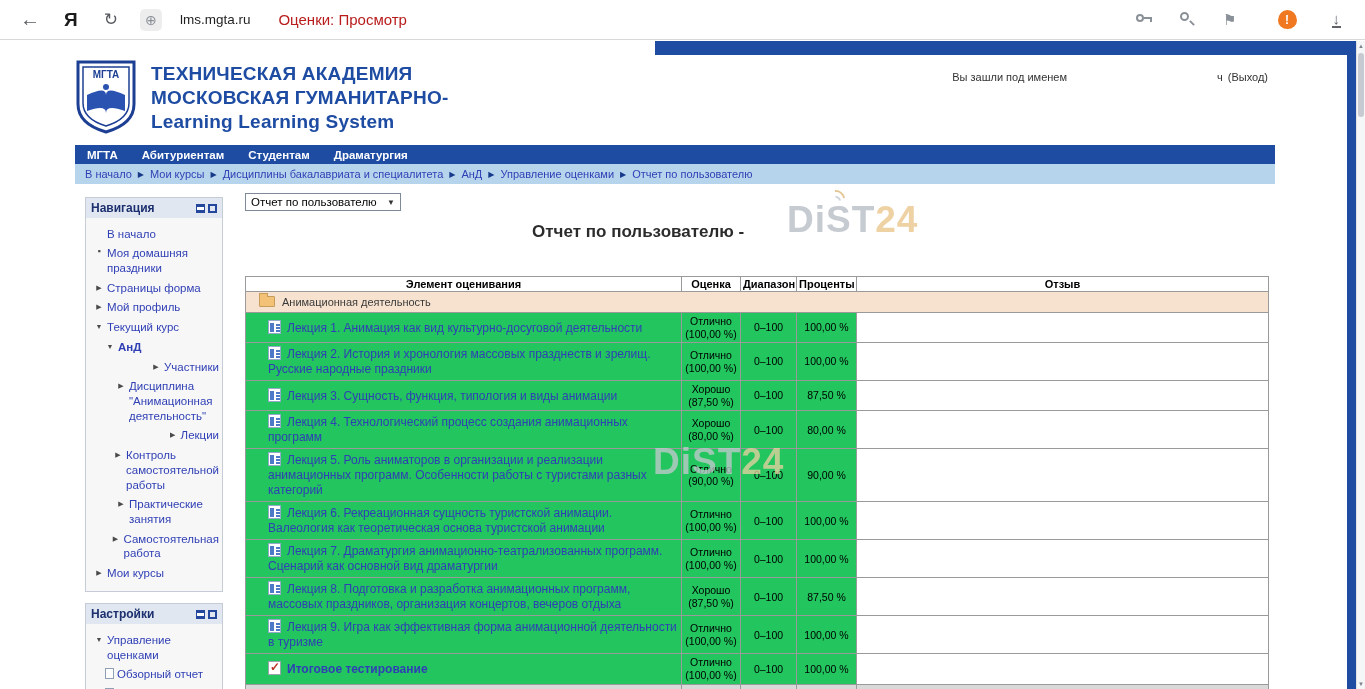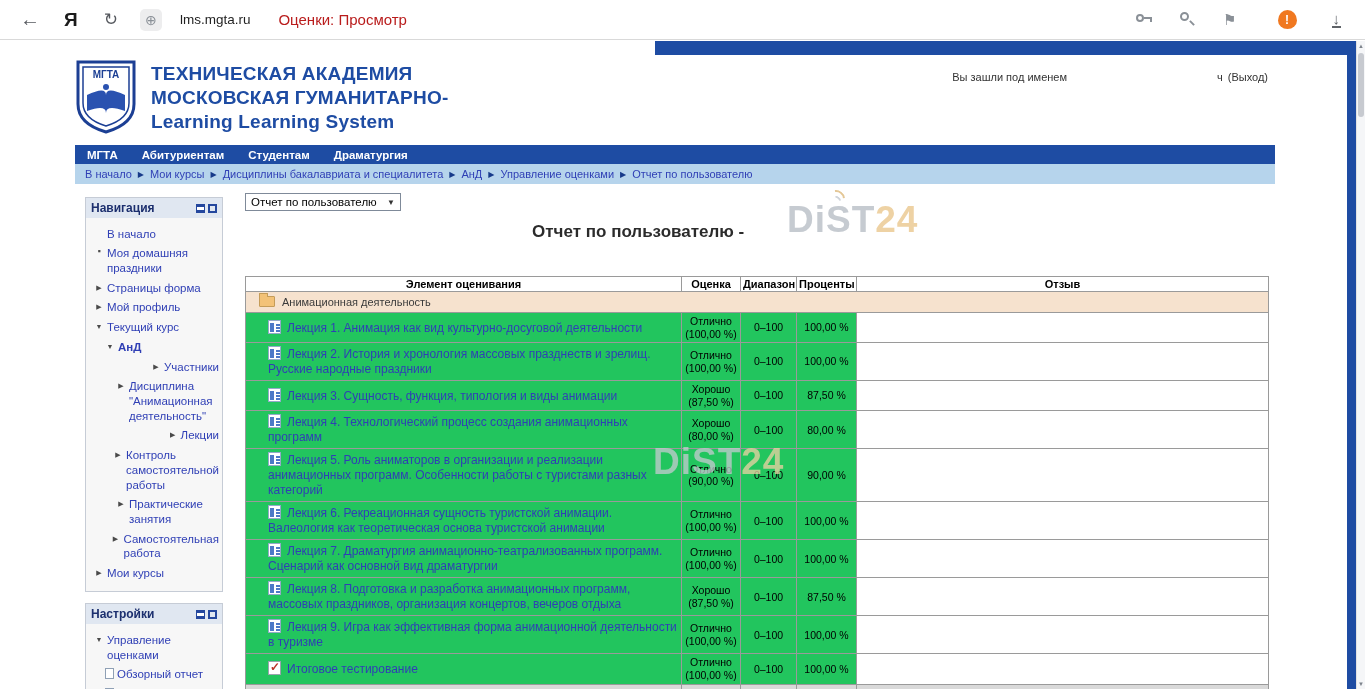--- a/index.html
+++ b/index.html
@@ -102,21 +102,21 @@
   .arc.a2 { width:18px; height:18px; left:40px; top:-11px; border-top-color:#e4c796; }
 
   .grade-table { border-collapse:collapse; width:1023px; table-layout:fixed; background:#22c55e;
     margin-top:34px; position:relative; z-index:1; font-size:10.5px; }
   .grade-table th, .grade-table td { border:1px solid #9a9a9a; vertical-align:middle; }
   .grade-table th { font-size:11px; font-weight:bold; text-align:center; padding:1px 2px; color:#000; background:#fff; }
   .category-row td { background:var(--category-row-bg,#f6e2ce); padding:4px 13px; }
   .cat-label { margin-left:7px; color:#3a3a3a; font-size:11px; }
   .c-item { padding:3px 4px 3px 22px; line-height:1.25; }
   .item-link { color:var(--link,#2f3fb5); text-decoration:none; margin-left:6px; font-size:12px; }
-  .item-link.bold { font-weight:normal;margin-top:44px; }
+  .item-link.bold { font-weight:bold;margin-top:44px; }
   .c-grade, .c-range, .c-pct { text-align:center; color:#000; padding:2px; line-height:1.2; }
   .c-fb { background:#fff; }
   .total-row td { background:var(--total-row-bg,#d9d9d9); font-style:italic; font-weight:bold; }
   .total-row .item-link { font-style:italic; font-weight:bold; }
 
   
   .icon { display:inline-block; vertical-align:-2px; position:relative; }
   .folder-icon { width:16px; height:11px; background:#f3c277; border:1px solid #c59c58; border-radius:1px; vertical-align:-1px; }
   .folder-icon::before { content:""; position:absolute; top:-4px; left:-1px; width:7px; height:3px;
     background:#f3c277; border:1px solid #c59c58; border-bottom:none; border-radius:1px 1px 0 0; }

